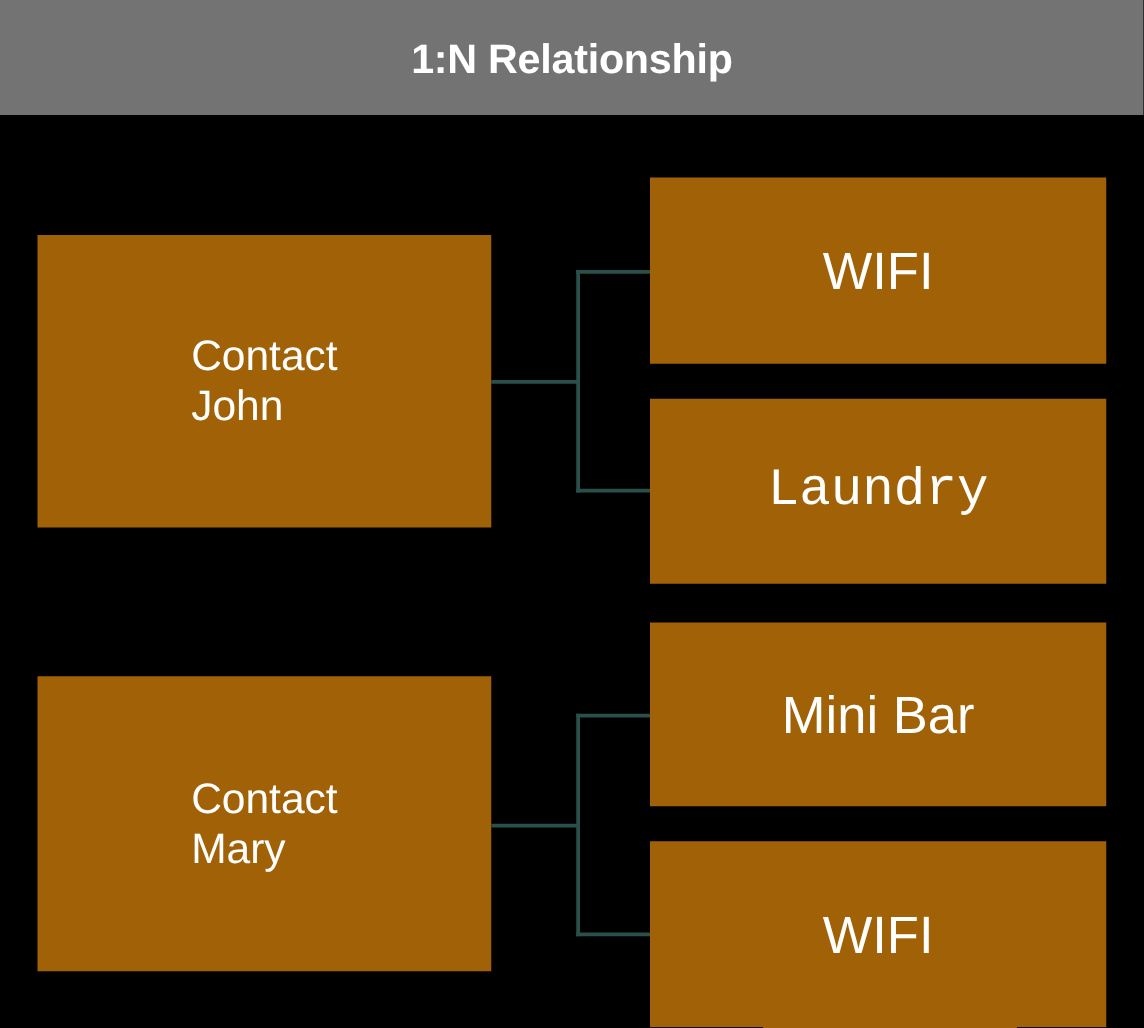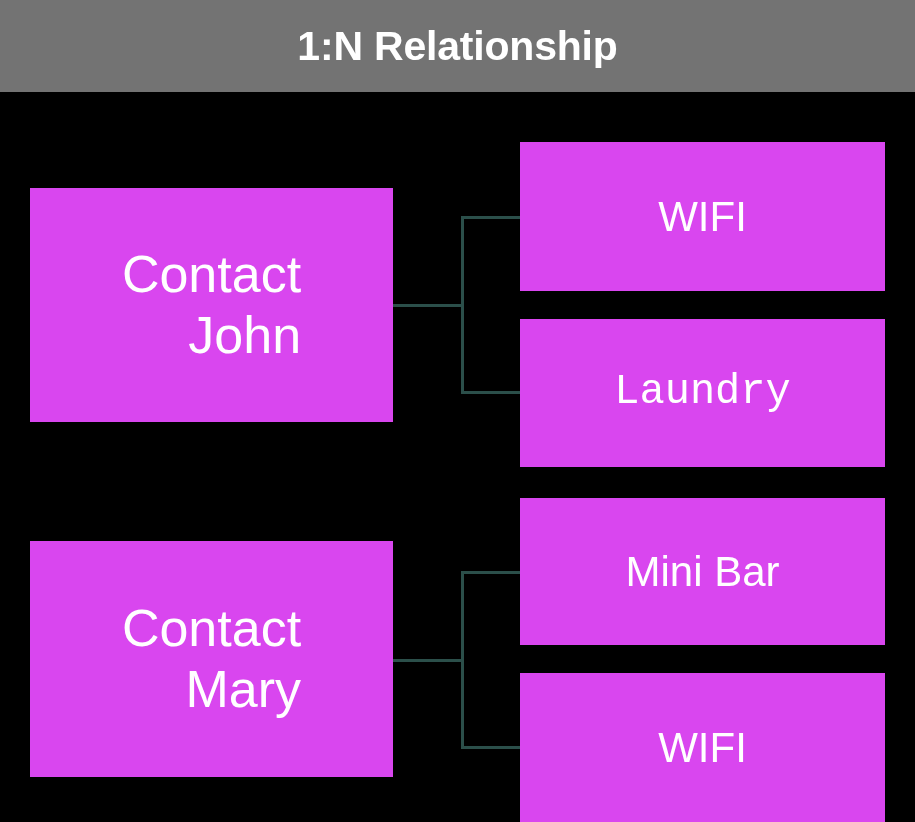--- a/index.html
+++ b/index.html
@@ -22,45 +22,45 @@
     top: 0;
     width: 915px;
     height: 92px;
     background: #737373;
     display: flex;
     align-items: center;
     justify-content: center;
   }
   .header-title {
     color: #ffffff;
-    font-size: 41px;
+    font-size: 33px;
     font-weight: bold;
     letter-spacing: -0.2px;
     line-height: 1;
     white-space: nowrap;
   }
   
   .node {
     position: absolute;
-    background: #d946ef;
+    background: #a16207;
     display: flex;
     align-items: center;
     justify-content: center;
-    text-align: right;
+    text-align: left;
     box-sizing: border-box;
   }
   .node-label {
     color: #ffffff;
     font-size: 42px;
     font-weight: normal;
     line-height: 1.18;
     white-space: pre-line;
     padding: 0 8px;
   }
-  .node-left .node-label { font-size: 52px; }
+  .node-left .node-label { font-size: 34px; }
   .node-right .node-label { font-size: 42px; }
 
   
   .conn {
     position: absolute;
     background: #2B4F4A;
   }
   .conn-h { height: 3px; }
   .conn-v { width: 3px; }
 </style>

